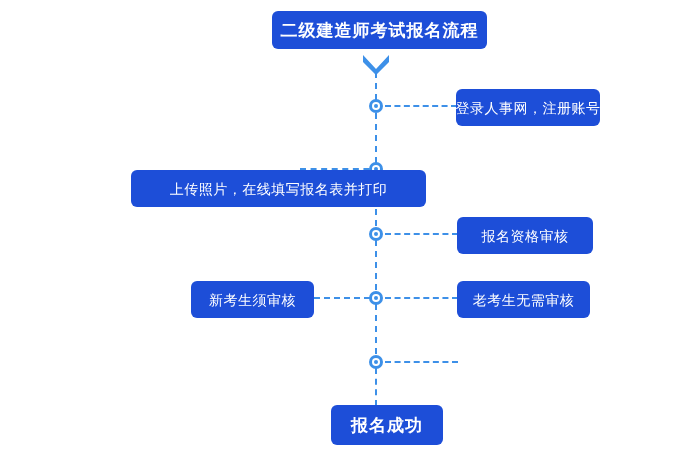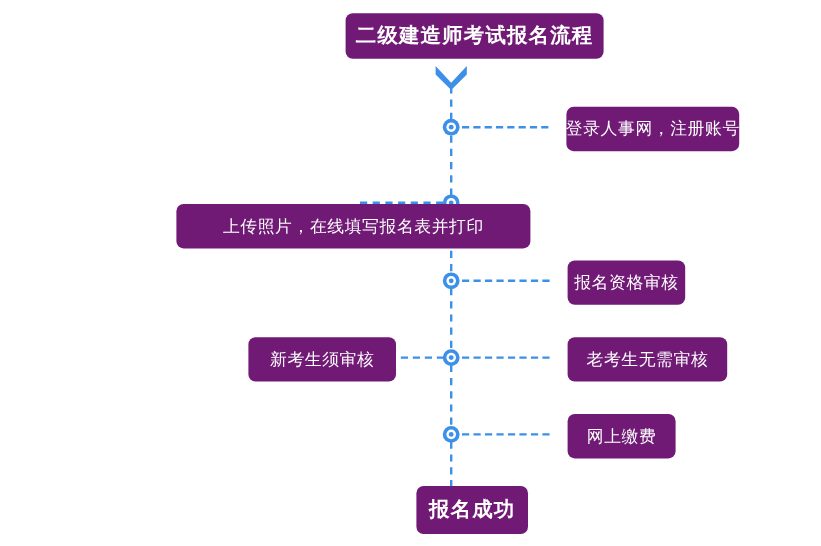--- a/index.html
+++ b/index.html
@@ -11,32 +11,31 @@
     position: relative;
     width: 684px;
     height: 455px;
     background: #ffffff;
     font-family: "DejaVu Sans", "Liberation Sans", sans-serif;
     overflow: hidden;
   }
   .box {
     position: absolute;
     box-sizing: border-box;
-    background: #701a75;
+    background: #1d4ed8;
     color: #ffffff;
     border-radius: 6px;
     display: flex;
     align-items: center;
     justify-content: center;
     font-size: 14px;
     letter-spacing: 0.5px;
     line-height: 1;
     white-space: nowrap;
     z-index: 5;
-    margin-left: 16px;
   }
   .box.title-box {
     font-size: 17px;
     font-weight: bold;
     letter-spacing: 1px;
     z-index: 7;
   }
   .box.success-box {
     font-size: 17px;
     font-weight: bold;
@@ -114,27 +113,26 @@
   <div class="node" style="left:369px; top:99px;"></div>
   <div class="dash-h" style="left:385px; top:105px; width:72px;"></div>
   <div class="box" style="left:456px; top:89px; width:144px; height:37px;">登录人事网，注册账号</div>
 
   <div class="node behind" style="left:369px; top:162px;"></div>
   <div class="dash-h" style="left:300px; top:168px; width:80px;"></div>
   <div class="box" style="left:131px; top:170px; width:295px; height:37px;">上传照片，在线填写报名表并打印</div>
 
   <div class="node" style="left:369px; top:227px;"></div>
   <div class="dash-h" style="left:385px; top:233px; width:73px;"></div>
-  <div class="box" style="left:457px; top:217px; width:98px; height:37px;">报名资格审核</div>
+  <div class="box" style="left:457px; top:217px; width:136px; height:37px;">报名资格审核</div>
 
   <div class="node" style="left:369px; top:291px;"></div>
   <div class="dash-h" style="left:314px; top:297px; width:56px;"></div>
   <div class="dash-h" style="left:385px; top:297px; width:73px;"></div>
   <div class="box" style="left:457px; top:281px; width:133px; height:37px;">老考生无需审核</div>
   <div class="box" style="left:191px; top:281px; width:123px; height:37px;">新考生须审核</div>
 
   <div class="node" style="left:369px; top:355px;"></div>
   <div class="dash-h" style="left:385px; top:361px; width:73px;"></div>
-  <div class="box" style="left:457px; top:345px; width:90px; height:37px;">网上缴费</div>
 
-  <div class="box success-box" style="left:331px; top:405px; width:93px; height:40px;">报名成功</div>
+  <div class="box success-box" style="left:331px; top:405px; width:112px; height:40px;">报名成功</div>
 
 </div>
 
 </body></html>

